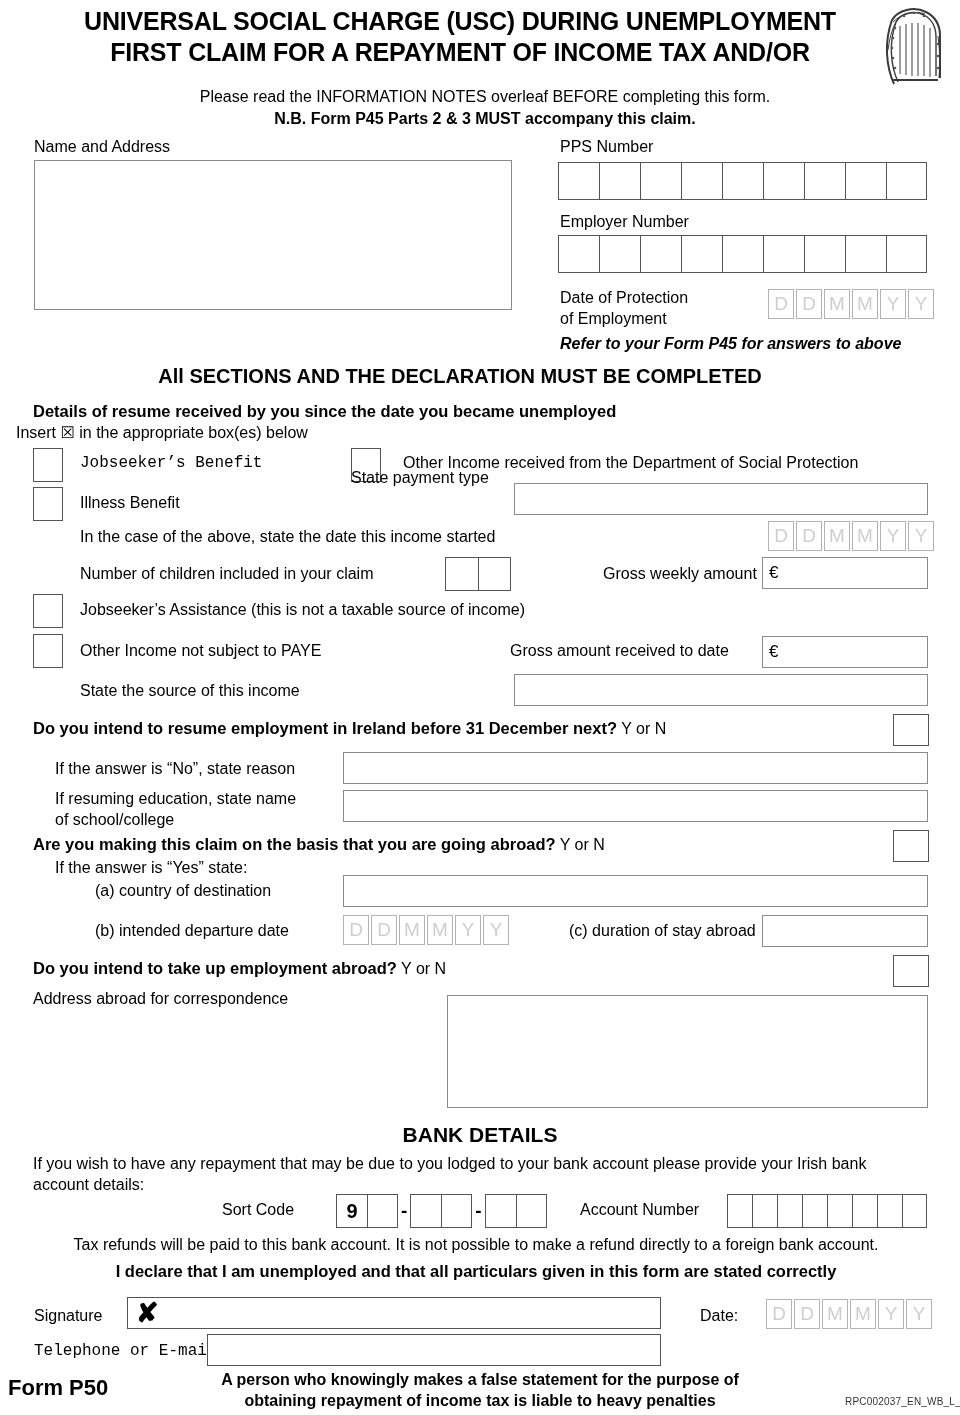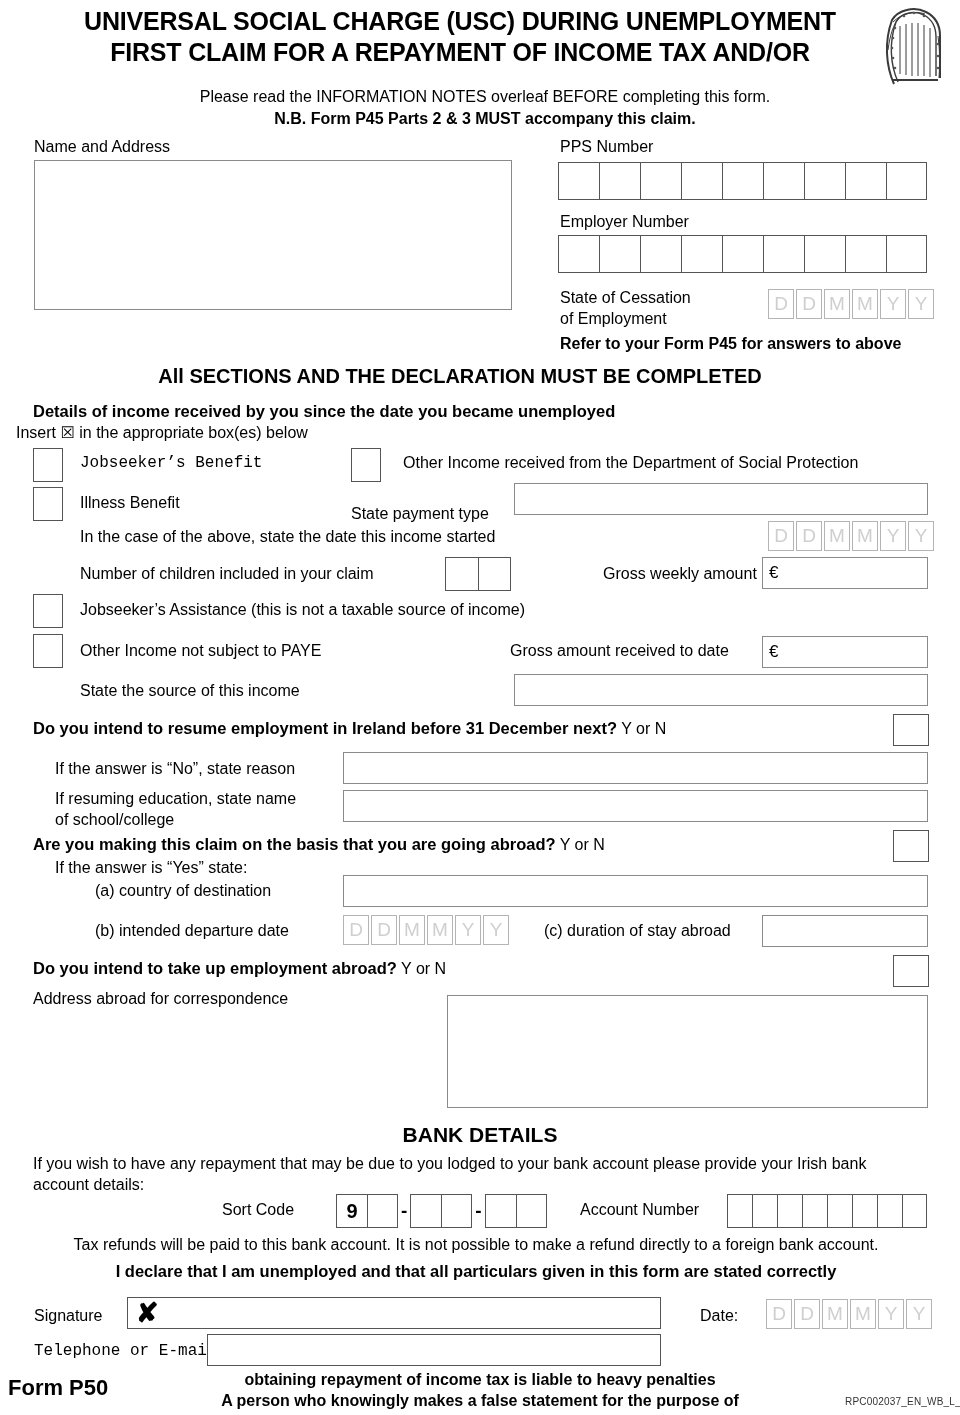--- a/index.html
+++ b/index.html
@@ -15,21 +15,21 @@
   .page {
     position: relative;
     width: 960px;
     height: 1415px;
     background: #ffffff;
     overflow: hidden;
   }
   
   .abs { position: absolute; }
   .b { font-weight: bold; }
-  .i { }
+  .i { font-style: italic; }
   .ctr { text-align: center; }
 
   
   .title {
     left: 60px; top: 6px; width: 800px;
     font-size: 25px; font-weight: bold; line-height: 31px;
     text-align: center; letter-spacing: -0.2px;
   }
   .harp {
     left: 868px; top: 4px; width: 88px; height: 86px;
@@ -180,53 +180,53 @@
     <div class="cell" style="width:41px;height:38px;"></div>
     <div class="cell" style="width:41px;height:38px;"></div>
     <div class="cell" style="width:41px;height:38px;"></div>
     <div class="cell" style="width:41px;height:38px;"></div>
     <div class="cell" style="width:41px;height:38px;"></div>
     <div class="cell" style="width:41px;height:38px;"></div>
     <div class="cell" style="width:41px;height:38px;"></div>
   </div>
 
   <div class="abs lbl" style="left:560px; top:287px; line-height:21px;">
-    <div>State of Cessation</div>
+    <div>Date of Protection</div>
     <div>of Employment</div>
   </div>
   <div class="abs dcells" style="left:768px; top:289px;">
     <div class="dcell">D</div>
     <div class="dcell">D</div>
     <div class="dcell">M</div>
     <div class="dcell">M</div>
     <div class="dcell">Y</div>
     <div class="dcell">Y</div>
   </div>
   <div class="abs lbl i" style="left:560px; top:334px; font-weight:bold; font-size:16px;">Refer to your Form P45 for answers to above</div>
 
   <div class="abs sect-head" style="left:0px; top:365px; width:920px;">All SECTIONS AND THE DECLARATION MUST BE COMPLETED</div>
 
-  <div class="abs lbl b" style="left:33px; top:401px; font-size:16.5px;">Details of income received by you since the date you became unemployed</div>
+  <div class="abs lbl b" style="left:33px; top:401px; font-size:16.5px;">Details of resume received by you since the date you became unemployed</div>
 
   <div class="abs lbl" style="left:16px; top:423px;">
     <span>Insert</span>
     <span>☒</span>
     <span>in the appropriate box(es) below</span>
   </div>
 
   <div class="abs chk" style="left:33px; top:448px;"></div>
   <div class="abs lbl" style="left:80px; top:453px;font-family:Liberation Mono, monospace;">Jobseeker’s Benefit</div>
 
   <div class="abs chk" style="left:351px; top:448px;"></div>
   <div class="abs lbl" style="left:403px; top:453px;">Other Income received from the Department of Social Protection</div>
 
   <div class="abs chk" style="left:33px; top:487px;"></div>
   <div class="abs lbl" style="left:80px; top:493px;">Illness Benefit</div>
 
-  <div class="abs lbl" style="left:351px; top:504px;">State payment type</div>
+  <div class="abs lbl" style="left:351px; top:468px;">State payment type</div>
   <div class="abs box" style="left:514px; top:483px; width:414px; height:32px;"></div>
 
   <div class="abs lbl" style="left:80px; top:527px;">In the case of the above, state the date this income started</div>
   <div class="abs dcells" style="left:768px; top:521px;">
     <div class="dcell">D</div>
     <div class="dcell">D</div>
     <div class="dcell">M</div>
     <div class="dcell">M</div>
     <div class="dcell">Y</div>
     <div class="dcell">Y</div>
@@ -283,21 +283,21 @@
 
   <div class="abs lbl" style="left:95px; top:921px;">(b) intended departure date</div>
   <div class="abs dcells" style="left:343px; top:915px;">
     <div class="dcell">D</div>
     <div class="dcell">D</div>
     <div class="dcell">M</div>
     <div class="dcell">M</div>
     <div class="dcell">Y</div>
     <div class="dcell">Y</div>
   </div>
-  <div class="abs lbl" style="left:544px; top:921px;">(c) duration of stay abroad</div>
+  <div class="abs lbl" style="left:569px; top:921px;">(c) duration of stay abroad</div>
   <div class="abs box" style="left:762px; top:915px; width:166px; height:32px;"></div>
 
   <div class="abs lbl" style="left:33px; top:958px;">
     <span class="b" style="font-size:16.5px;">Do you intend to take up employment abroad?</span>
     <span>Y or N</span>
   </div>
   <div class="abs ynbox" style="left:893px; top:955px;"></div>
 
   <div class="abs lbl" style="left:33px; top:989px;">Address abroad for correspondence</div>
   <div class="abs box" style="left:447px; top:995px; width:481px; height:113px;"></div>
@@ -357,19 +357,19 @@
     <div class="dcell">Y</div>
     <div class="dcell">Y</div>
   </div>
 
   <div class="abs lbl" style="left:34px; top:1341px;font-family:Liberation Mono, monospace;">Telephone or E-mail:</div>
   <div class="abs box-dark" style="left:207px; top:1334px; width:454px; height:32px;"></div>
 
   <div class="abs" style="left:8px; top:1375px; font-size:22px; font-weight:bold;">Form P50</div>
 
   <div class="abs b ctr" style="left:200px; top:1369px; width:560px; font-size:16px; line-height:21px;">
+    <div>A person who knowingly makes a false statement for the purpose of</div>
     <div>obtaining repayment of income tax is liable to heavy penalties</div>
-    <div>A person who knowingly makes a false statement for the purpose of</div>
   </div>
 
   <div class="abs footercode" style="left:845px; top:1396px;">RPC002037_EN_WB_L_1</div>
 
 </div>
 
 </body></html>

